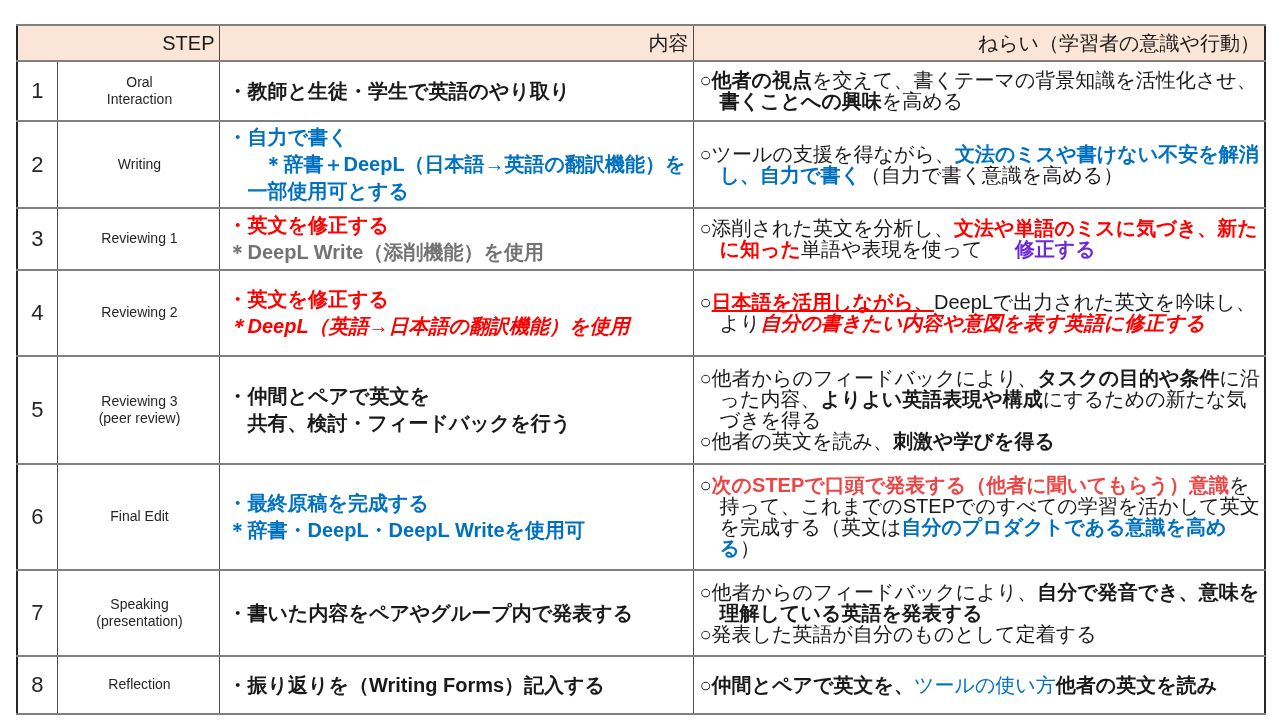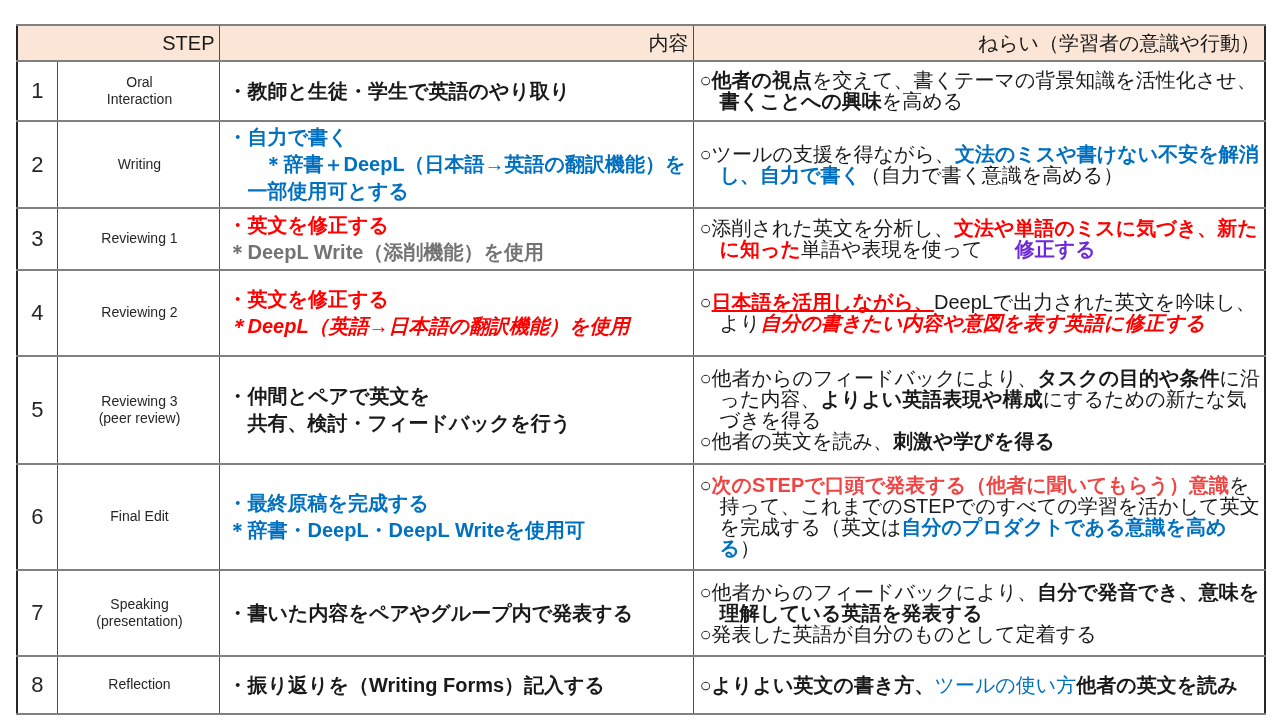--- a/index.html
+++ b/index.html
@@ -140,17 +140,17 @@
           <div class="para"><span>○発表した英語が自分のものとして定着する</span></div>
         </td>
       </tr>
       <tr style="height: 58px;">
         <td class="num">8</td>
         <td class="label">Reflection</td>
         <td class="content">
           <div class="para"><span>・振り返りを（Writing Forms）記入する</span></div>
         </td>
         <td class="aim">
-          <div class="para"><span>○</span><span class="bold">よりよい英文の書き方、</span><span style="color: rgb(0, 112, 192);">ツールの使い方</span><span class="bold">他者の英文を読み</span></div>
+          <div class="para"><span>○</span><span class="bold">仲間とペアで英文を、</span><span style="color: rgb(0, 112, 192);">ツールの使い方</span><span class="bold">他者の英文を読み</span></div>
         </td>
       </tr>
     </tbody>
 </table>
 
 </body></html>

